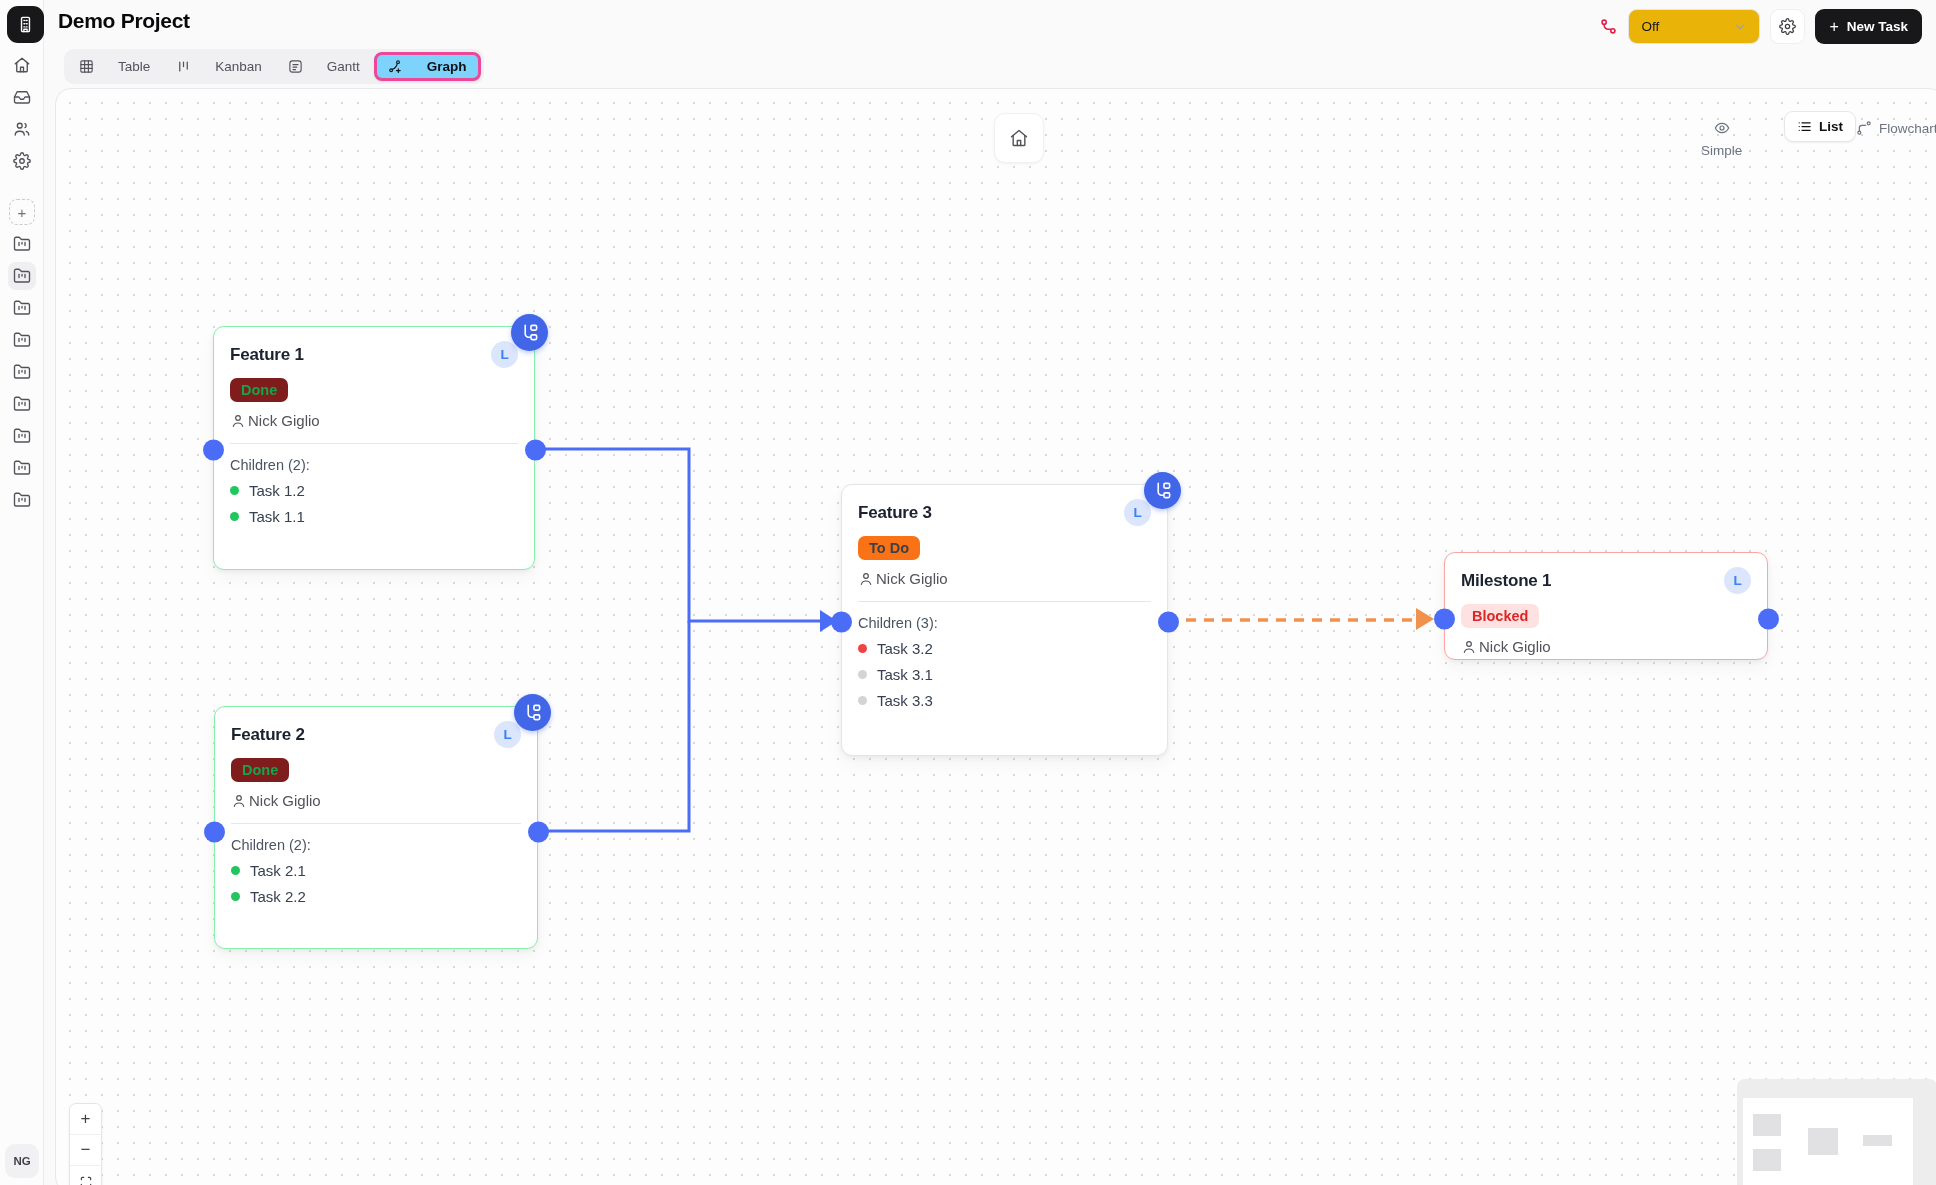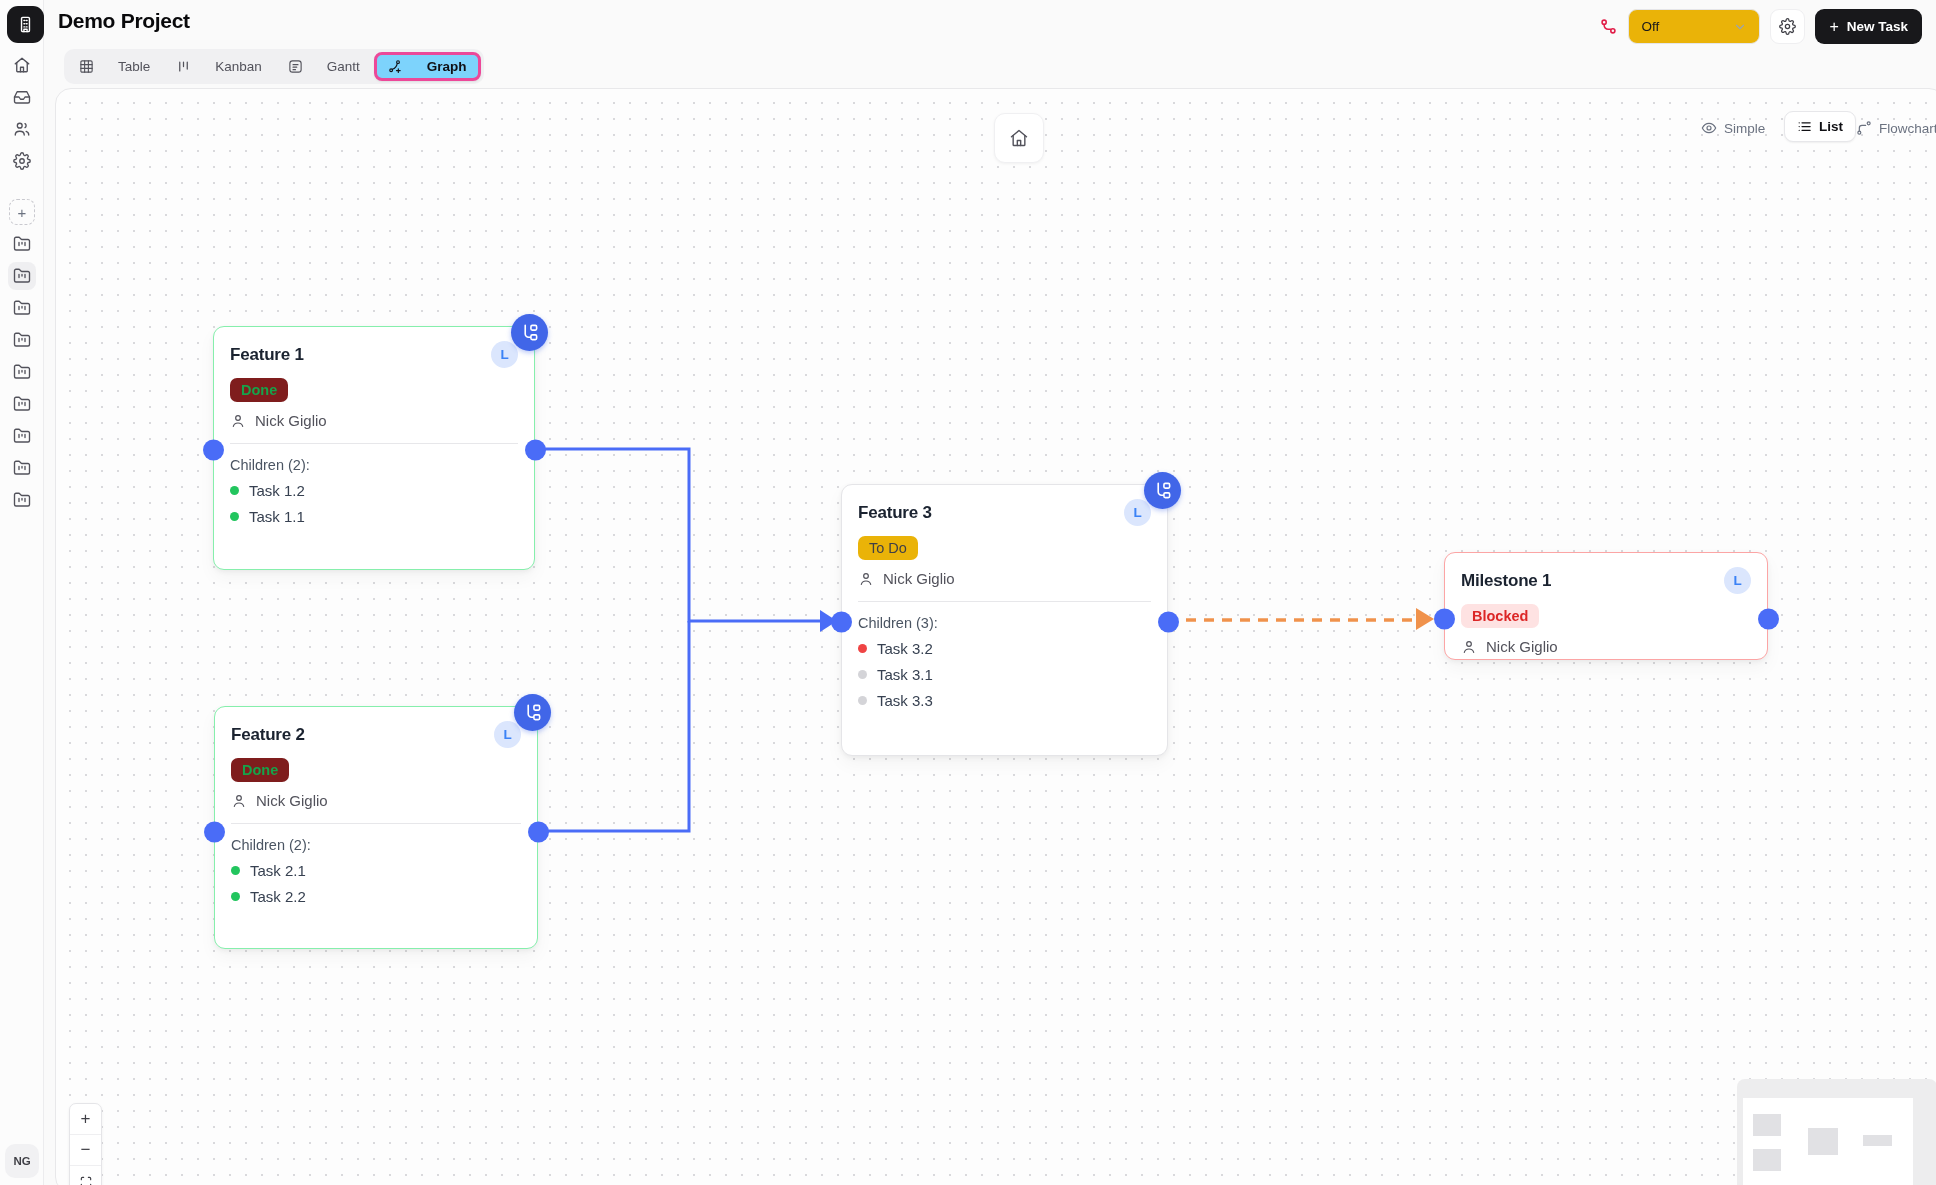--- a/index.html
+++ b/index.html
@@ -95,23 +95,23 @@
     box-shadow:0 2px 5px rgba(0,0,0,.05), 0 8px 18px rgba(0,0,0,.04);
   }
   .node-head { display:flex; align-items:center; justify-content:space-between; }
   .node-title { font-size:17px; font-weight:700; color:#1b2330; letter-spacing:-0.2px; }
   .l-badge {
     width:27px; height:27px; border-radius:50%; background:#dbe6fd; color:#3b82f6;
     display:flex; align-items:center; justify-content:center; font-size:13.5px; font-weight:600;
   }
   .status { display:inline-block; margin-top:10px; padding:4px 11px; border-radius:7px; font-size:14.5px; font-weight:600; }
   .status-done    { background:#7f1d1d; color:#16a34a; }
-  .status-todo    { background:#eab308; color:#3f3f46; font-weight:400; }
+  .status-todo    { background:#f97316; color:#3f3f46; font-weight:700; }
   .status-blocked { background:#fee2e2; color:#dc2626; }
-  .assignee { margin-top:10px; display:flex; align-items:center; gap:9px; font-size:15px; color:#52525b; }
+  .assignee { margin-top:10px; display:flex; align-items:center; gap:2px; font-size:15px; color:#52525b; }
   .divider { height:1px; background:#e7e7ea; margin-top:14px; }
   .children-label { margin-top:13px; font-size:14.5px; color:#4b5563; }
   .child { display:flex; align-items:center; gap:10px; margin-top:9px; font-size:15px; color:#374151; }
   .dot { width:9px; height:9px; border-radius:50%; flex:none; }
   .handle { position:absolute; width:21px; height:21px; border-radius:50%; background:#4a6cf7; transform:translateY(-50%); z-index:4; }
   .handle.left { left:-11.5px; } .handle.right { right:-11.5px; }
   .tree-badge {
     position:absolute; top:-13px; right:-14px; width:37px; height:37px; border-radius:50%;
     background:#4166e8; display:flex; align-items:center; justify-content:center;
     box-shadow:0 2px 5px rgba(64,102,232,.35); z-index:5;
@@ -355,21 +355,21 @@
     <span>
         <svg width="20" height="20" viewBox="0 0 24 24" fill="none" stroke="currentColor" stroke-width="1.7" stroke-linecap="round" stroke-linejoin="round">
           <path d="M3 10.5 12 3l9 7.5"></path>
           <path d="M5 9v11a1 1 0 0 0 1 1h12a1 1 0 0 0 1-1V9"></path>
           <path d="M10 21v-6h4v6"></path>
         </svg>
       </span>
   </div>
 
   <div class="view-toggle">
-    <div class="view-item" style="left:1645px; top:31px;">
+    <div class="view-item" style="left:1645px; top:31px;flex-direction:column;">
       <span>
           <svg width="16" height="16" viewBox="0 0 24 24" fill="none" stroke="currentColor" stroke-width="1.8" stroke-linecap="round" stroke-linejoin="round">
             <path d="M2 12s3.5-7 10-7 10 7 10 7-3.5 7-10 7-10-7-10-7z"></path>
             <circle cx="12" cy="12" r="3"></circle>
           </svg>
         </span>
       <span>Simple</span>
     </div>
     <div class="view-item active" style="left:1728px; top:22px;">
       <span>

